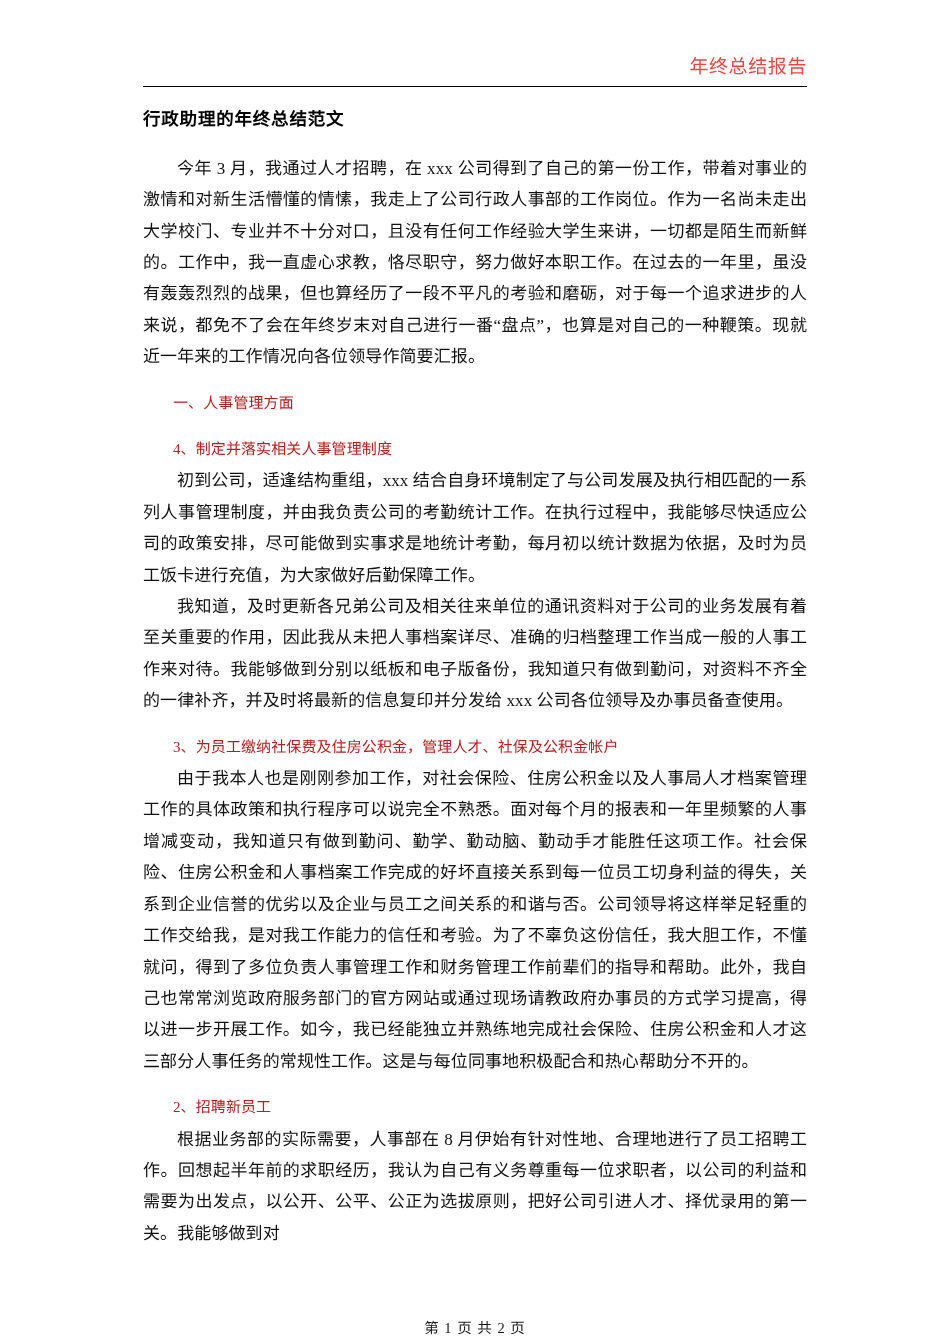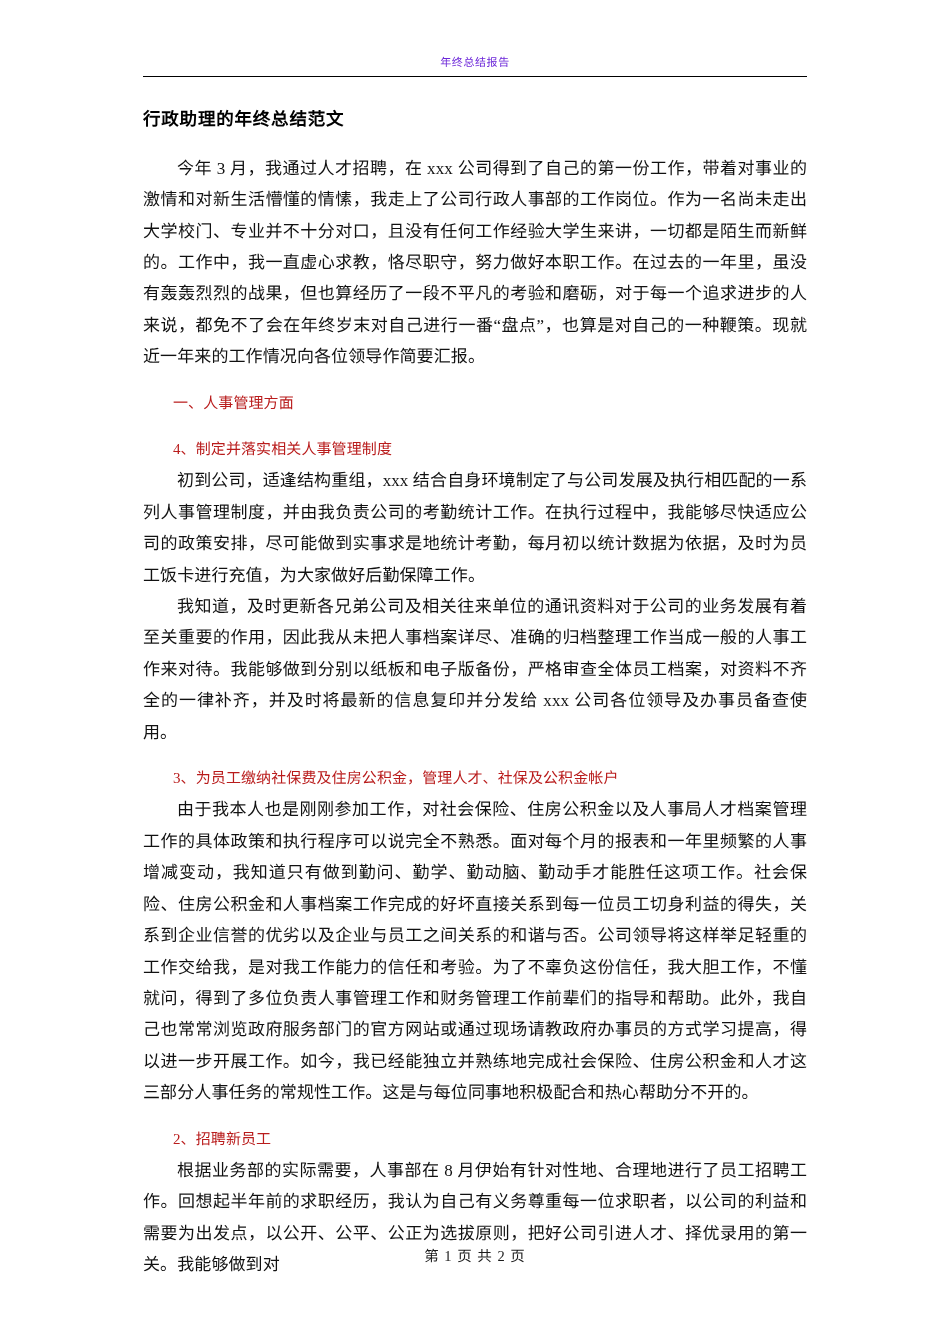--- a/index.html
+++ b/index.html
@@ -24,24 +24,25 @@
   .page-header {
     position: absolute;
     left: 143px;
     top: 56px;
     width: 664px;
     text-align: center;
     border-bottom: 1.6px solid #000000;
     padding-bottom: 7px;
   }
   .page-header .header-text {
-    font-size: 11px;
+    font-size: 19px;
     letter-spacing: 0.6px;
     line-height: 1.2;
-    color: #6d28d9;
+    color: #ef4444;
+    text-align: right;
   }
   
   .content {
     position: absolute;
     left: 143px;
     top: 108px;
     width: 664px;
   }
   .doc-title {
     text-align: left;
@@ -67,21 +68,21 @@
     font-size: 15px;
     line-height: 31.4px;
     text-indent: 2em;
     color: #b91c1c;
     letter-spacing: 0.1px;
   }
   
   .page-footer {
     position: absolute;
     left: 143px;
-    top: 1244px;
+    top: 1316px;
     width: 664px;
     text-align: center;
   }
   .page-footer .footer-text {
     font-size: 14.5px;
     letter-spacing: 1px;
     color: #1a1a1a;
   }
 </style>
 </head>
@@ -93,21 +94,21 @@
     <div class="header-text">年终总结报告</div>
   </div>
 
   <div class="content">
     <h1 class="doc-title">行政助理的年终总结范文</h1>
 
     <p class="para">今年 3 月，我通过人才招聘，在 xxx 公司得到了自己的第一份工作，带着对事业的激情和对新生活懵懂的情愫，我走上了公司行政人事部的工作岗位。作为一名尚未走出大学校门、专业并不十分对口，且没有任何工作经验大学生来讲，一切都是陌生而新鲜的。工作中，我一直虚心求教，恪尽职守，努力做好本职工作。在过去的一年里，虽没有轰轰烈烈的战果，但也算经历了一段不平凡的考验和磨砺，对于每一个追求进步的人来说，都免不了会在年终岁末对自己进行一番“盘点”，也算是对自己的一种鞭策。现就近一年来的工作情况向各位领导作简要汇报。</p>
     <p class="heading">一、人事管理方面</p>
     <p class="heading">4、制定并落实相关人事管理制度</p>
     <p class="para">初到公司，适逢结构重组，xxx 结合自身环境制定了与公司发展及执行相匹配的一系列人事管理制度，并由我负责公司的考勤统计工作。在执行过程中，我能够尽快适应公司的政策安排，尽可能做到实事求是地统计考勤，每月初以统计数据为依据，及时为员工饭卡进行充值，为大家做好后勤保障工作。</p>
-    <p class="para">我知道，及时更新各兄弟公司及相关往来单位的通讯资料对于公司的业务发展有着至关重要的作用，因此我从未把人事档案详尽、准确的归档整理工作当成一般的人事工作来对待。我能够做到分别以纸板和电子版备份，严格审查全体员工档案，对资料不齐全的一律补齐，并及时将最新的信息复印并分发给 xxx 公司各位领导及办事员备查使用。</p>
+    <p class="para">我知道，及时更新各兄弟公司及相关往来单位的通讯资料对于公司的业务发展有着至关重要的作用，因此我从未把人事档案详尽、准确的归档整理工作当成一般的人事工作来对待。我能够做到分别以纸板和电子版备份，我知道只有做到勤问，对资料不齐全的一律补齐，并及时将最新的信息复印并分发给 xxx 公司各位领导及办事员备查使用。</p>
     <p class="heading">3、为员工缴纳社保费及住房公积金，管理人才、社保及公积金帐户</p>
     <p class="para">由于我本人也是刚刚参加工作，对社会保险、住房公积金以及人事局人才档案管理工作的具体政策和执行程序可以说完全不熟悉。面对每个月的报表和一年里频繁的人事增减变动，我知道只有做到勤问、勤学、勤动脑、勤动手才能胜任这项工作。社会保险、住房公积金和人事档案工作完成的好坏直接关系到每一位员工切身利益的得失，关系到企业信誉的优劣以及企业与员工之间关系的和谐与否。公司领导将这样举足轻重的工作交给我，是对我工作能力的信任和考验。为了不辜负这份信任，我大胆工作，不懂就问，得到了多位负责人事管理工作和财务管理工作前辈们的指导和帮助。此外，我自己也常常浏览政府服务部门的官方网站或通过现场请教政府办事员的方式学习提高，得以进一步开展工作。如今，我已经能独立并熟练地完成社会保险、住房公积金和人才这三部分人事任务的常规性工作。这是与每位同事地积极配合和热心帮助分不开的。</p>
     <p class="heading">2、招聘新员工</p>
     <p class="para">根据业务部的实际需要，人事部在 8 月伊始有针对性地、合理地进行了员工招聘工作。回想起半年前的求职经历，我认为自己有义务尊重每一位求职者，以公司的利益和需要为出发点，以公开、公平、公正为选拔原则，把好公司引进人才、择优录用的第一关。我能够做到对</p>
   </div>
 
   <div class="page-footer">
     <div class="footer-text">第 1 页 共 2 页</div>
   </div>
 

